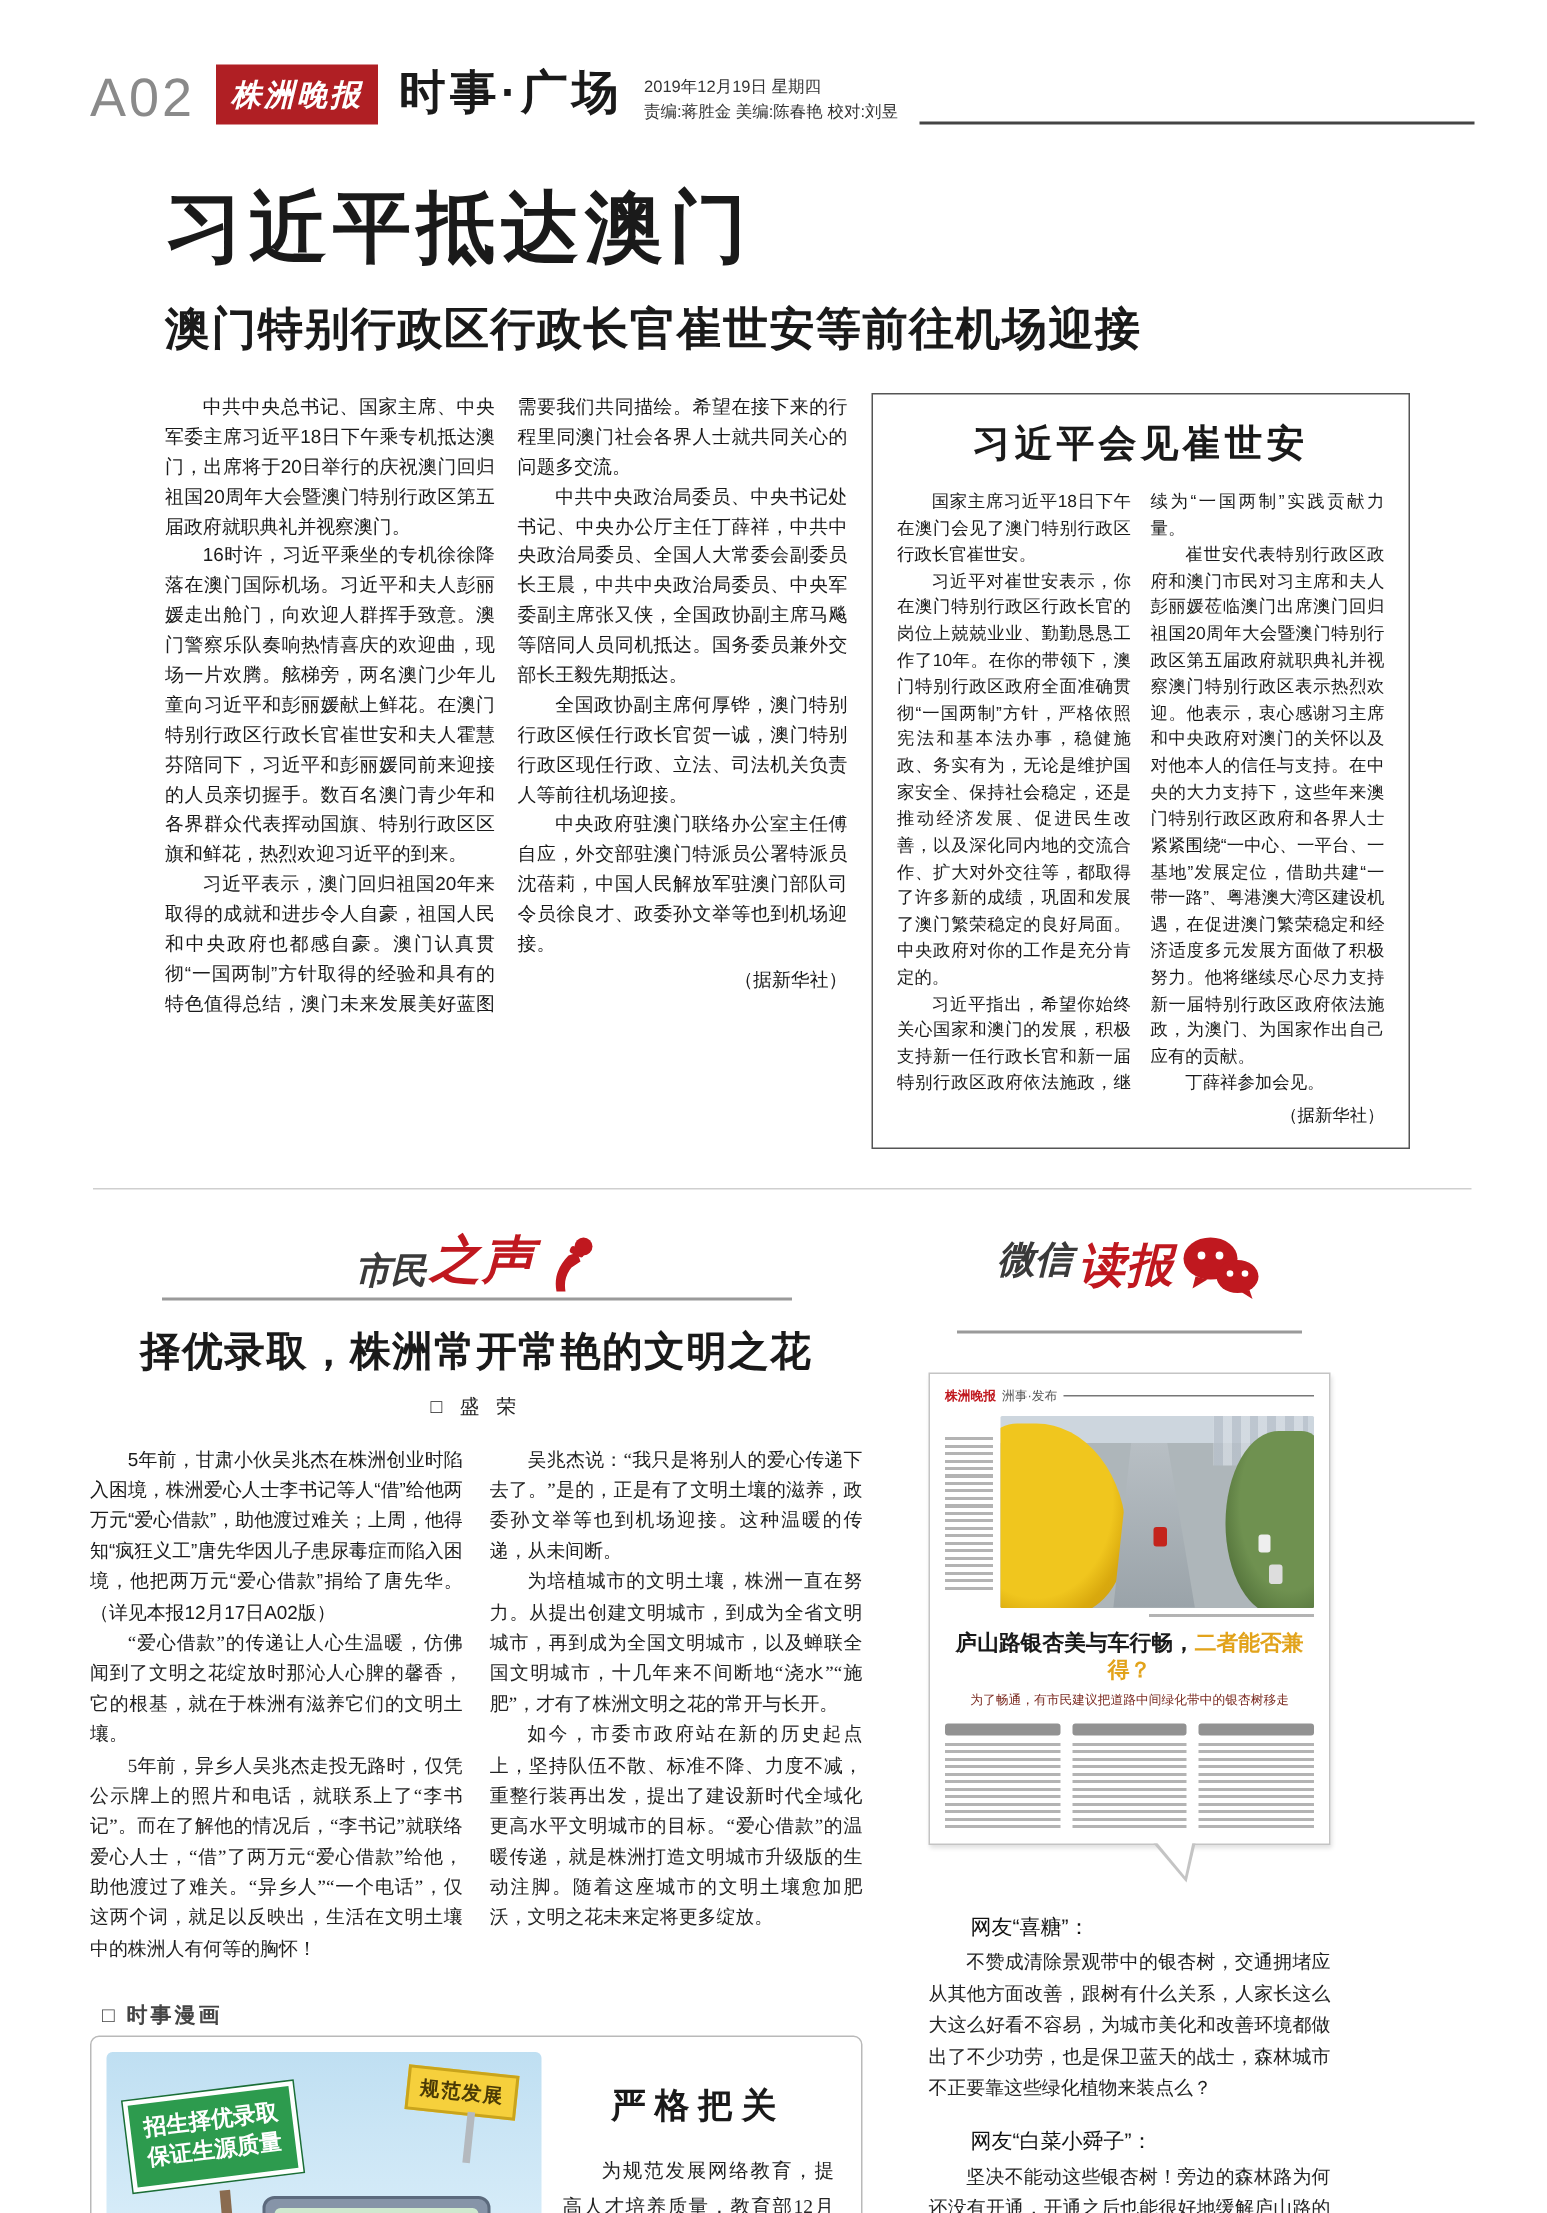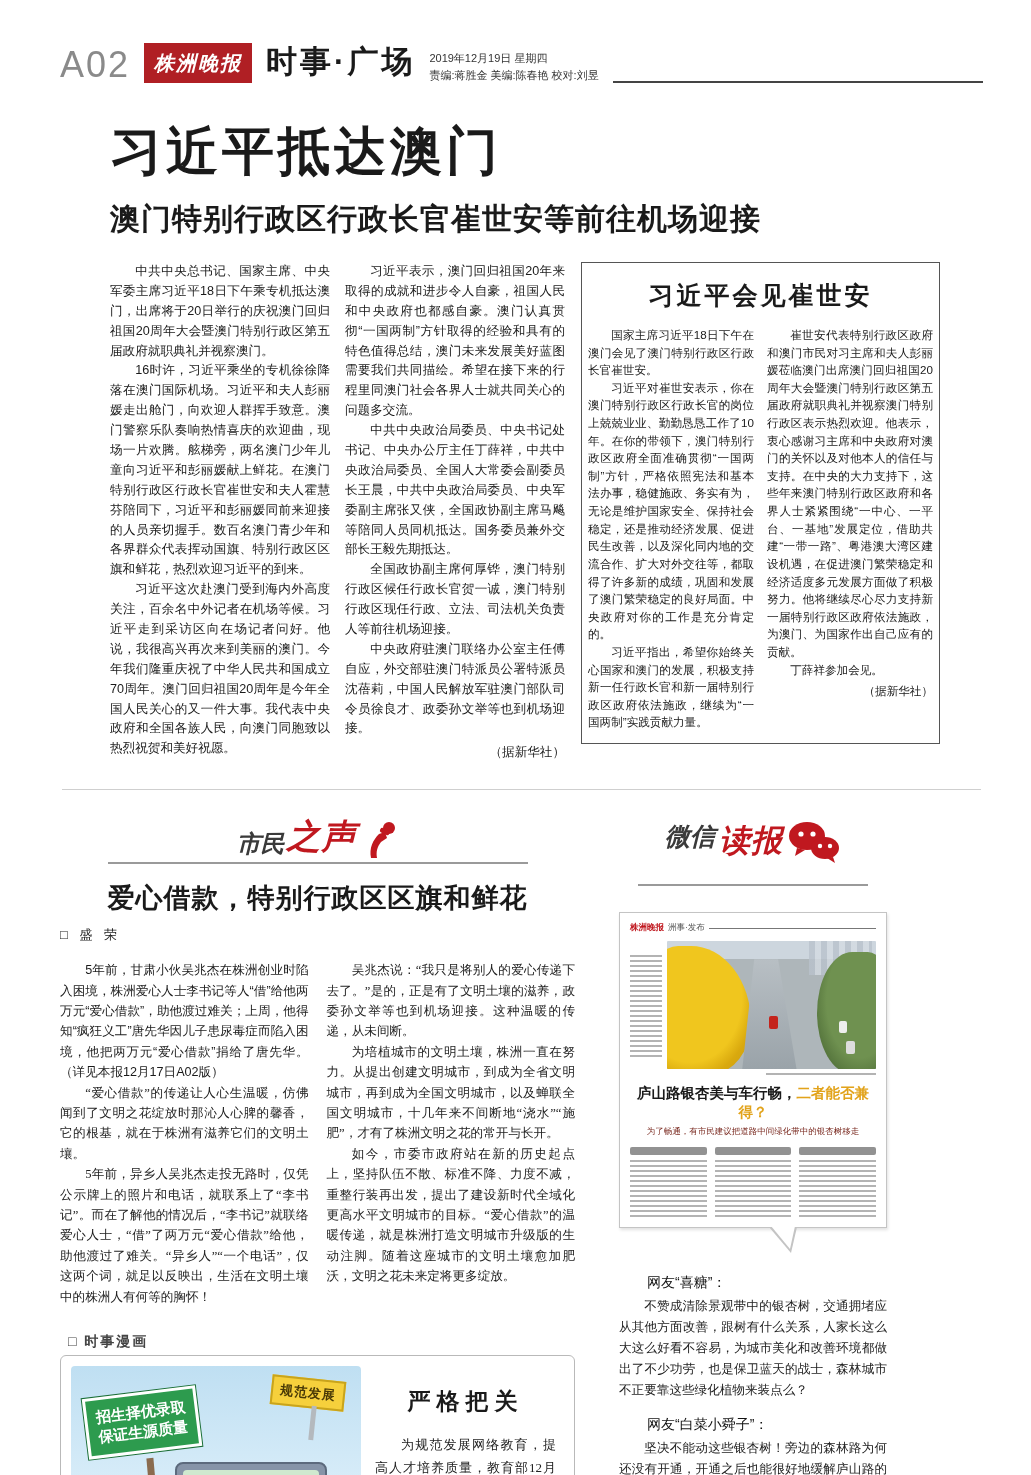--- a/index.html
+++ b/index.html
@@ -19,36 +19,36 @@
   .hdr-rule { flex:1; border-top:2px solid #444; margin-top:22px; }
   
   .lead-head { margin:34px 0 0 50px; }
   .lead-head h1 { font-size:52px; font-weight:bold; letter-spacing:4px; }
   .lead-head h2 { font-size:30px; font-weight:bold; margin-top:12px; letter-spacing:1px; }
   
   .lead-row { display:flex; margin:22px 0 0 50px; width:830px; gap:16px; }
   .lead-body { width:455px; column-count:2; column-gap:15px; font-size:12.6px; line-height:1.58; text-align:justify; }
   .lead-body p, .box-body p, .cv-body p, .cmt-text, .ct-paras p { text-indent:2em; }
   .source { text-align:right; text-indent:0 !important; margin-top:4px; }
-  .box-article { width:359px; border:1px solid #555; padding:16px 6px 12px; align-self:flex-start; }
+  .box-article { width:359px; border:1px solid #555; padding:16px 16px 12px; align-self:flex-start; }
   .box-article h3 { text-align:center; font-size:25px; font-weight:bold; letter-spacing:3px;
     font-family:"Liberation Serif", serif; margin-bottom:14px; }
   .box-body { column-count:2; column-gap:13px; font-size:11.6px; line-height:1.52; text-align:justify; }
   .divider { border:none; border-top:1px solid #cfcfcf; margin:26px 2px 0; }
   
   .lower { display:flex; margin-top:24px; gap:44px; }
   .lower-left { width:515px; }
   .lower-right { width:268px; }
   
   .cv-logohold { width:420px; margin:0 auto; border-bottom:2px solid #9a9a9a; padding-bottom:2px;
     display:flex; justify-content:center; align-items:flex-end; gap:2px; }
   .cv-black { font-size:24px; font-weight:bold; color:#3a3a3a; font-style:italic; }
   .cv-red { font-size:34px; font-weight:bold; color:#c0181f; font-style:italic; letter-spacing:1px; }
   .cv-title { text-align:center; font-size:27px; font-weight:bold; margin-top:16px; letter-spacing:1px; }
-  .cv-byline { text-align:left; font-size:13px; margin-top:10px; letter-spacing:4px; color:#222; }
+  .cv-byline { text-align:center; font-size:13px; margin-top:10px; letter-spacing:4px; color:#222; }
   .cv-body { margin-top:16px; column-count:2; column-gap:18px; font-size:12.6px; line-height:1.62; text-align:justify; }
   .kai { font-family:"Liberation Serif", serif; color:#222; }
   
   .ct-label { margin:26px 0 4px 8px; font-size:14px; font-weight:bold; color:#444; letter-spacing:2px; }
   .ct-box { border:1px solid #b9b9b9; border-radius:6px; padding:10px; display:flex; gap:10px; min-height:268px; }
   .ct-canvas { width:290px; height:252px; position:relative; flex:none; border-radius:4px; overflow:hidden;
     background:linear-gradient(to bottom,#bfdff2 0%,#dceffa 55%,#f3f9fd 75%,#e9edf0 100%); }
   .sign-green { position:absolute; left:14px; top:26px; transform:rotate(-7deg);
     background:#2d9b4e; border:3px solid #fff; box-shadow:0 0 0 1px #1c6d36;
     color:#fff; font-weight:bold; font-size:15px; padding:7px 9px; line-height:1.35; text-align:center; }
@@ -126,21 +126,20 @@
 
   <div class="lead-head">
     <h1>习近平抵达澳门</h1>
     <h2>澳门特别行政区行政长官崔世安等前往机场迎接</h2>
   </div>
 
   <div class="lead-row">
     <div class="lead-body">
       <p>中共中央总书记、国家主席、中央军委主席习近平18日下午乘专机抵达澳门，出席将于20日举行的庆祝澳门回归祖国20周年大会暨澳门特别行政区第五届政府就职典礼并视察澳门。</p>
       <p>16时许，习近平乘坐的专机徐徐降落在澳门国际机场。习近平和夫人彭丽媛走出舱门，向欢迎人群挥手致意。澳门警察乐队奏响热情喜庆的欢迎曲，现场一片欢腾。舷梯旁，两名澳门少年儿童向习近平和彭丽媛献上鲜花。在澳门特别行政区行政长官崔世安和夫人霍慧芬陪同下，习近平和彭丽媛同前来迎接的人员亲切握手。数百名澳门青少年和各界群众代表挥动国旗、特别行政区区旗和鲜花，热烈欢迎习近平的到来。</p>
-      <p>习近平这次赴澳门受到海内外高度关注，百余名中外记者在机场等候。习近平走到采访区向在场记者问好。他说，我很高兴再次来到美丽的澳门。今年我们隆重庆祝了中华人民共和国成立70周年。澳门回归祖国20周年是今年全国人民关心的又一件大事。我代表中央政府和全国各族人民，向澳门同胞致以热烈祝贺和美好祝愿。</p>
       <p>习近平表示，澳门回归祖国20年来取得的成就和进步令人自豪，祖国人民和中央政府也都感自豪。澳门认真贯彻“一国两制”方针取得的经验和具有的特色值得总结，澳门未来发展美好蓝图需要我们共同描绘。希望在接下来的行程里同澳门社会各界人士就共同关心的问题多交流。</p>
       <p>中共中央政治局委员、中央书记处书记、中央办公厅主任丁薛祥，中共中央政治局委员、全国人大常委会副委员长王晨，中共中央政治局委员、中央军委副主席张又侠，全国政协副主席马飚等陪同人员同机抵达。国务委员兼外交部长王毅先期抵达。</p>
       <p>全国政协副主席何厚铧，澳门特别行政区候任行政长官贺一诚，澳门特别行政区现任行政、立法、司法机关负责人等前往机场迎接。</p>
       <p>中央政府驻澳门联络办公室主任傅自应，外交部驻澳门特派员公署特派员沈蓓莉，中国人民解放军驻澳门部队司令员徐良才、政委孙文举等也到机场迎接。</p>
       <p class="source">（据新华社）</p>
     </div>
     <div class="box-article">
       <h3>习近平会见崔世安</h3>
       <div class="box-body">
         <p>国家主席习近平18日下午在澳门会见了澳门特别行政区行政长官崔世安。</p>
@@ -161,21 +160,21 @@
 
       <div class="cv-logohold">
         <span class="cv-black">市民</span>
         <span class="cv-red">之声</span>
         <svg class="cv-icon" width="40" height="40" viewBox="0 0 40 40">
           <circle cx="30" cy="8" r="6" fill="#c0181f"></circle>
           <path d="M12 38 C10 28 14 20 20 14 L26 12 L28 18 L22 22 C18 27 17 32 18 38 Z" fill="#c0181f"></path>
           <rect x="21" y="9" width="10" height="5" rx="2" transform="rotate(25 26 11)" fill="#c0181f"></rect>
         </svg>
       </div>
-      <div class="cv-title">爱心借款，特别行政区区旗和鲜花</div>
+      <div class="cv-title">择优录取，株洲常开常艳的文明之花</div>
       <div class="cv-byline">□ 盛 荣</div>
       <div class="cv-body">
         <p>5年前，甘肃小伙吴兆杰在株洲创业时陷入困境，株洲爱心人士李书记等人“借”给他两万元“爱心借款”，助他渡过难关；上周，他得知“疯狂义工”唐先华因儿子患尿毒症而陷入困境，他把两万元“爱心借款”捐给了唐先华。（详见本报12月17日A02版）</p>
         <p class="kai">“爱心借款”的传递让人心生温暖，仿佛闻到了文明之花绽放时那沁人心脾的馨香，它的根基，就在于株洲有滋养它们的文明土壤。</p>
         <p class="kai">5年前，异乡人吴兆杰走投无路时，仅凭公示牌上的照片和电话，就联系上了“李书记”。而在了解他的情况后，“李书记”就联络爱心人士，“借”了两万元“爱心借款”给他，助他渡过了难关。“异乡人”“一个电话”，仅这两个词，就足以反映出，生活在文明土壤中的株洲人有何等的胸怀！</p>
         <p class="kai">吴兆杰说：“我只是将别人的爱心传递下去了。”是的，正是有了文明土壤的滋养，政委孙文举等也到机场迎接。这种温暖的传递，从未间断。</p>
         <p class="kai">为培植城市的文明土壤，株洲一直在努力。从提出创建文明城市，到成为全省文明城市，再到成为全国文明城市，以及蝉联全国文明城市，十几年来不间断地“浇水”“施肥”，才有了株洲文明之花的常开与长开。</p>
         <p class="kai">如今，市委市政府站在新的历史起点上，坚持队伍不散、标准不降、力度不减，重整行装再出发，提出了建设新时代全域化更高水平文明城市的目标。“爱心借款”的温暖传递，就是株洲打造文明城市升级版的生动注脚。随着这座城市的文明土壤愈加肥沃，文明之花未来定将更多绽放。</p>
       </div>
 

